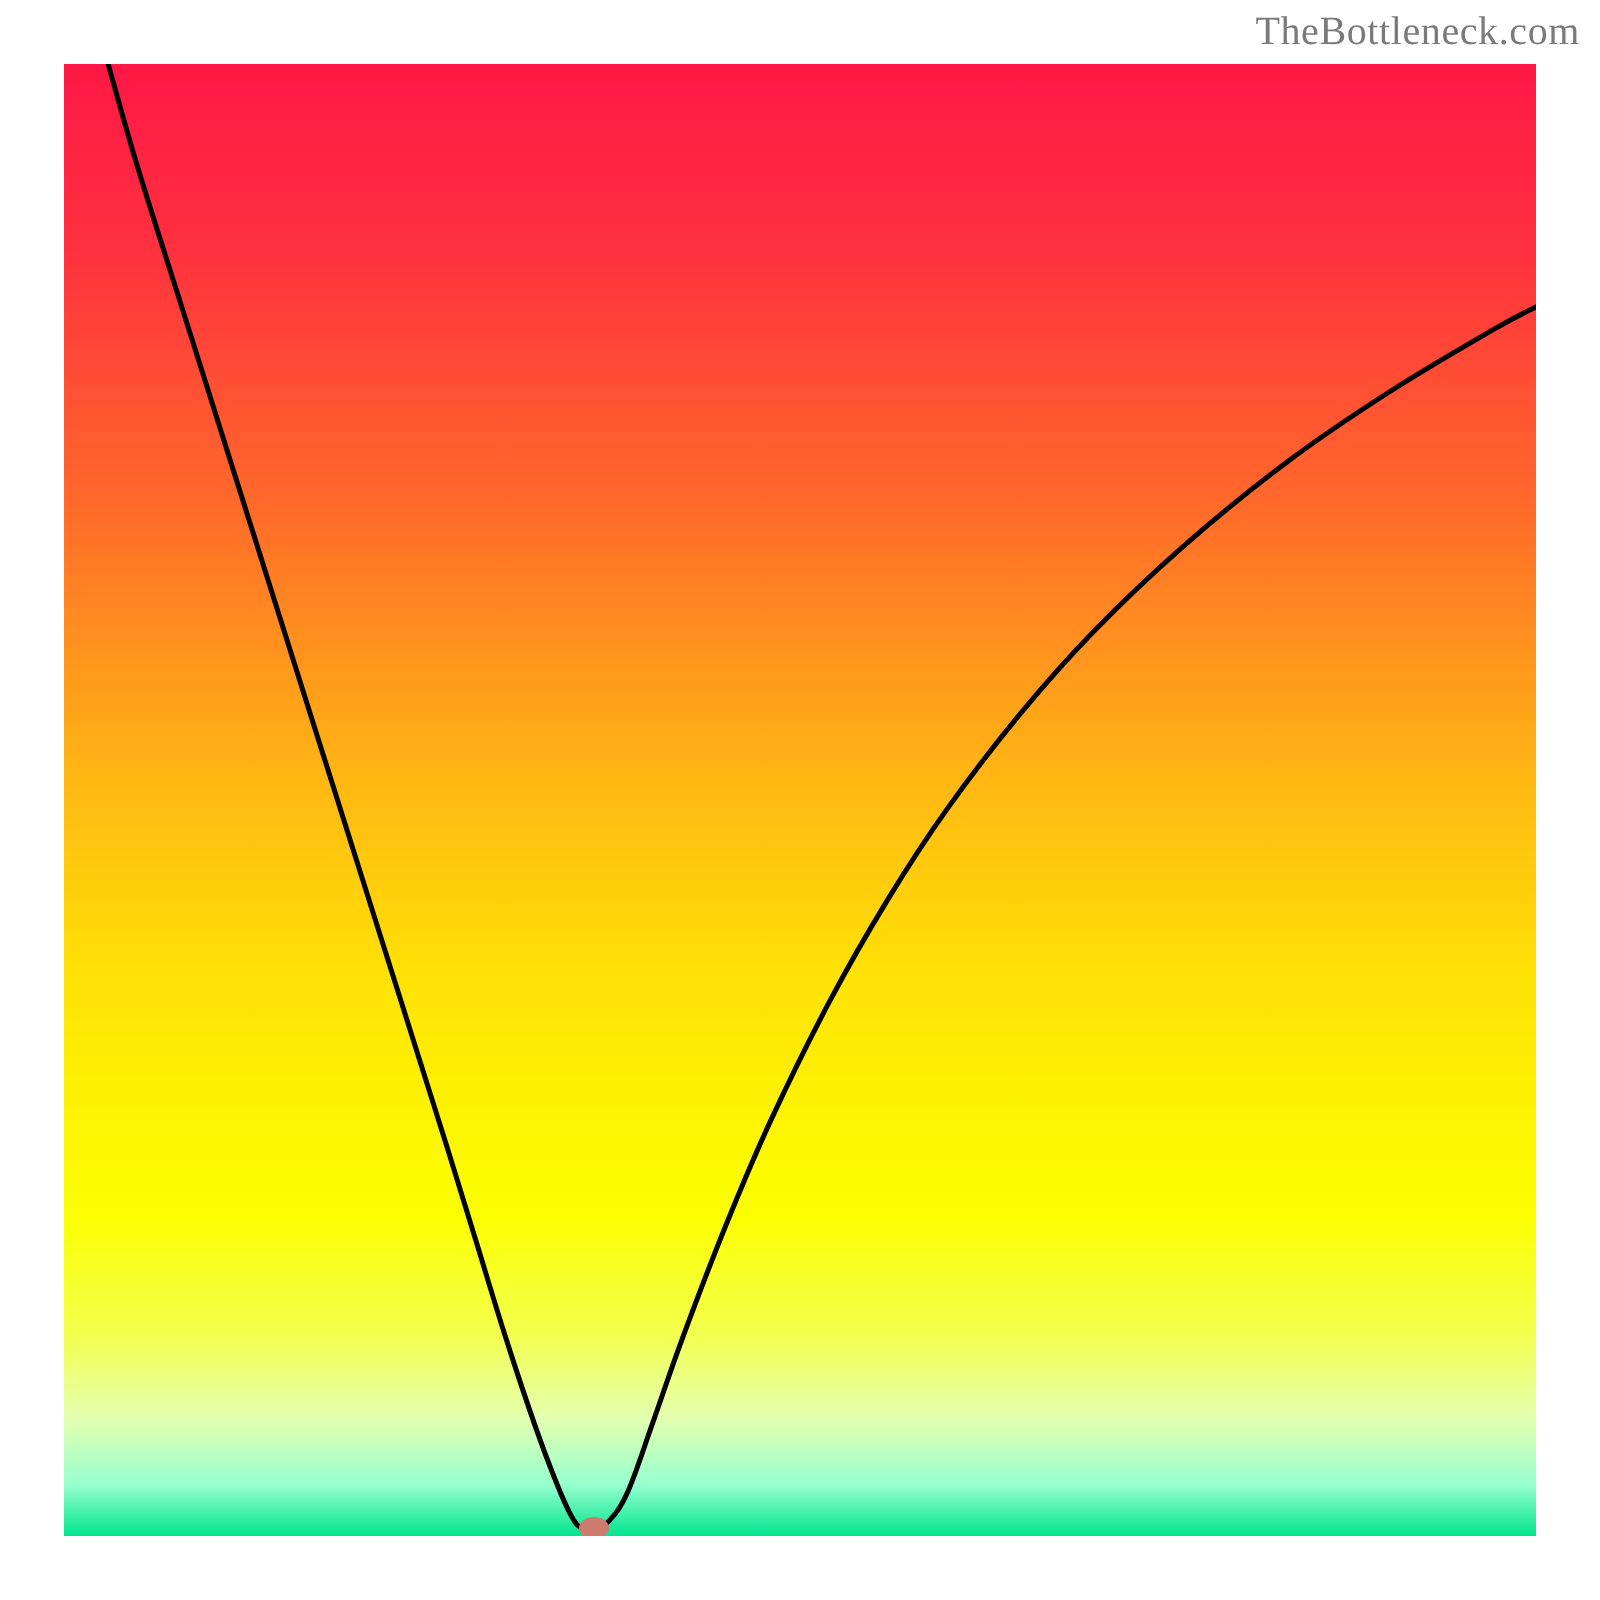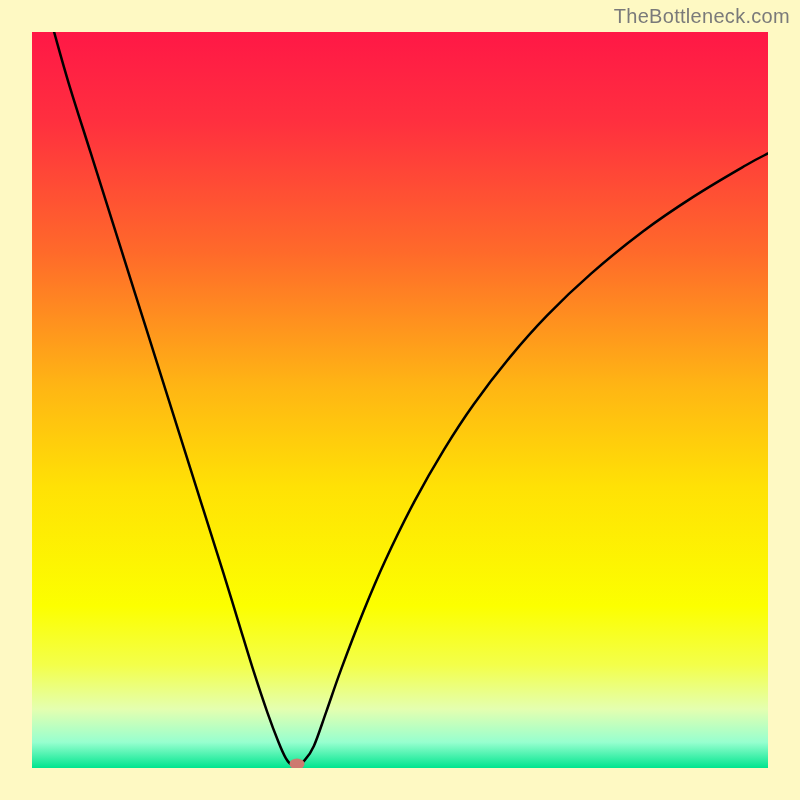--- a/index.html
+++ b/index.html
@@ -8,21 +8,22 @@
     width: 800px;
     height: 800px;
     background: #000;
     overflow: hidden;
     font-family: Arial, Helvetica, sans-serif;
   }
   .frame {
     position: relative;
     width: 800px;
     height: 800px;
-    background: #fef9c3;
+    background: #ffffff;
+    font-family: Liberation Serif, serif;
   }
   .plot-area {
     position: absolute;
     left: 32px;
     top: 32px;
     width: 736px;
     height: 736px;
     overflow: hidden;
   }
   .gradient-bg {

